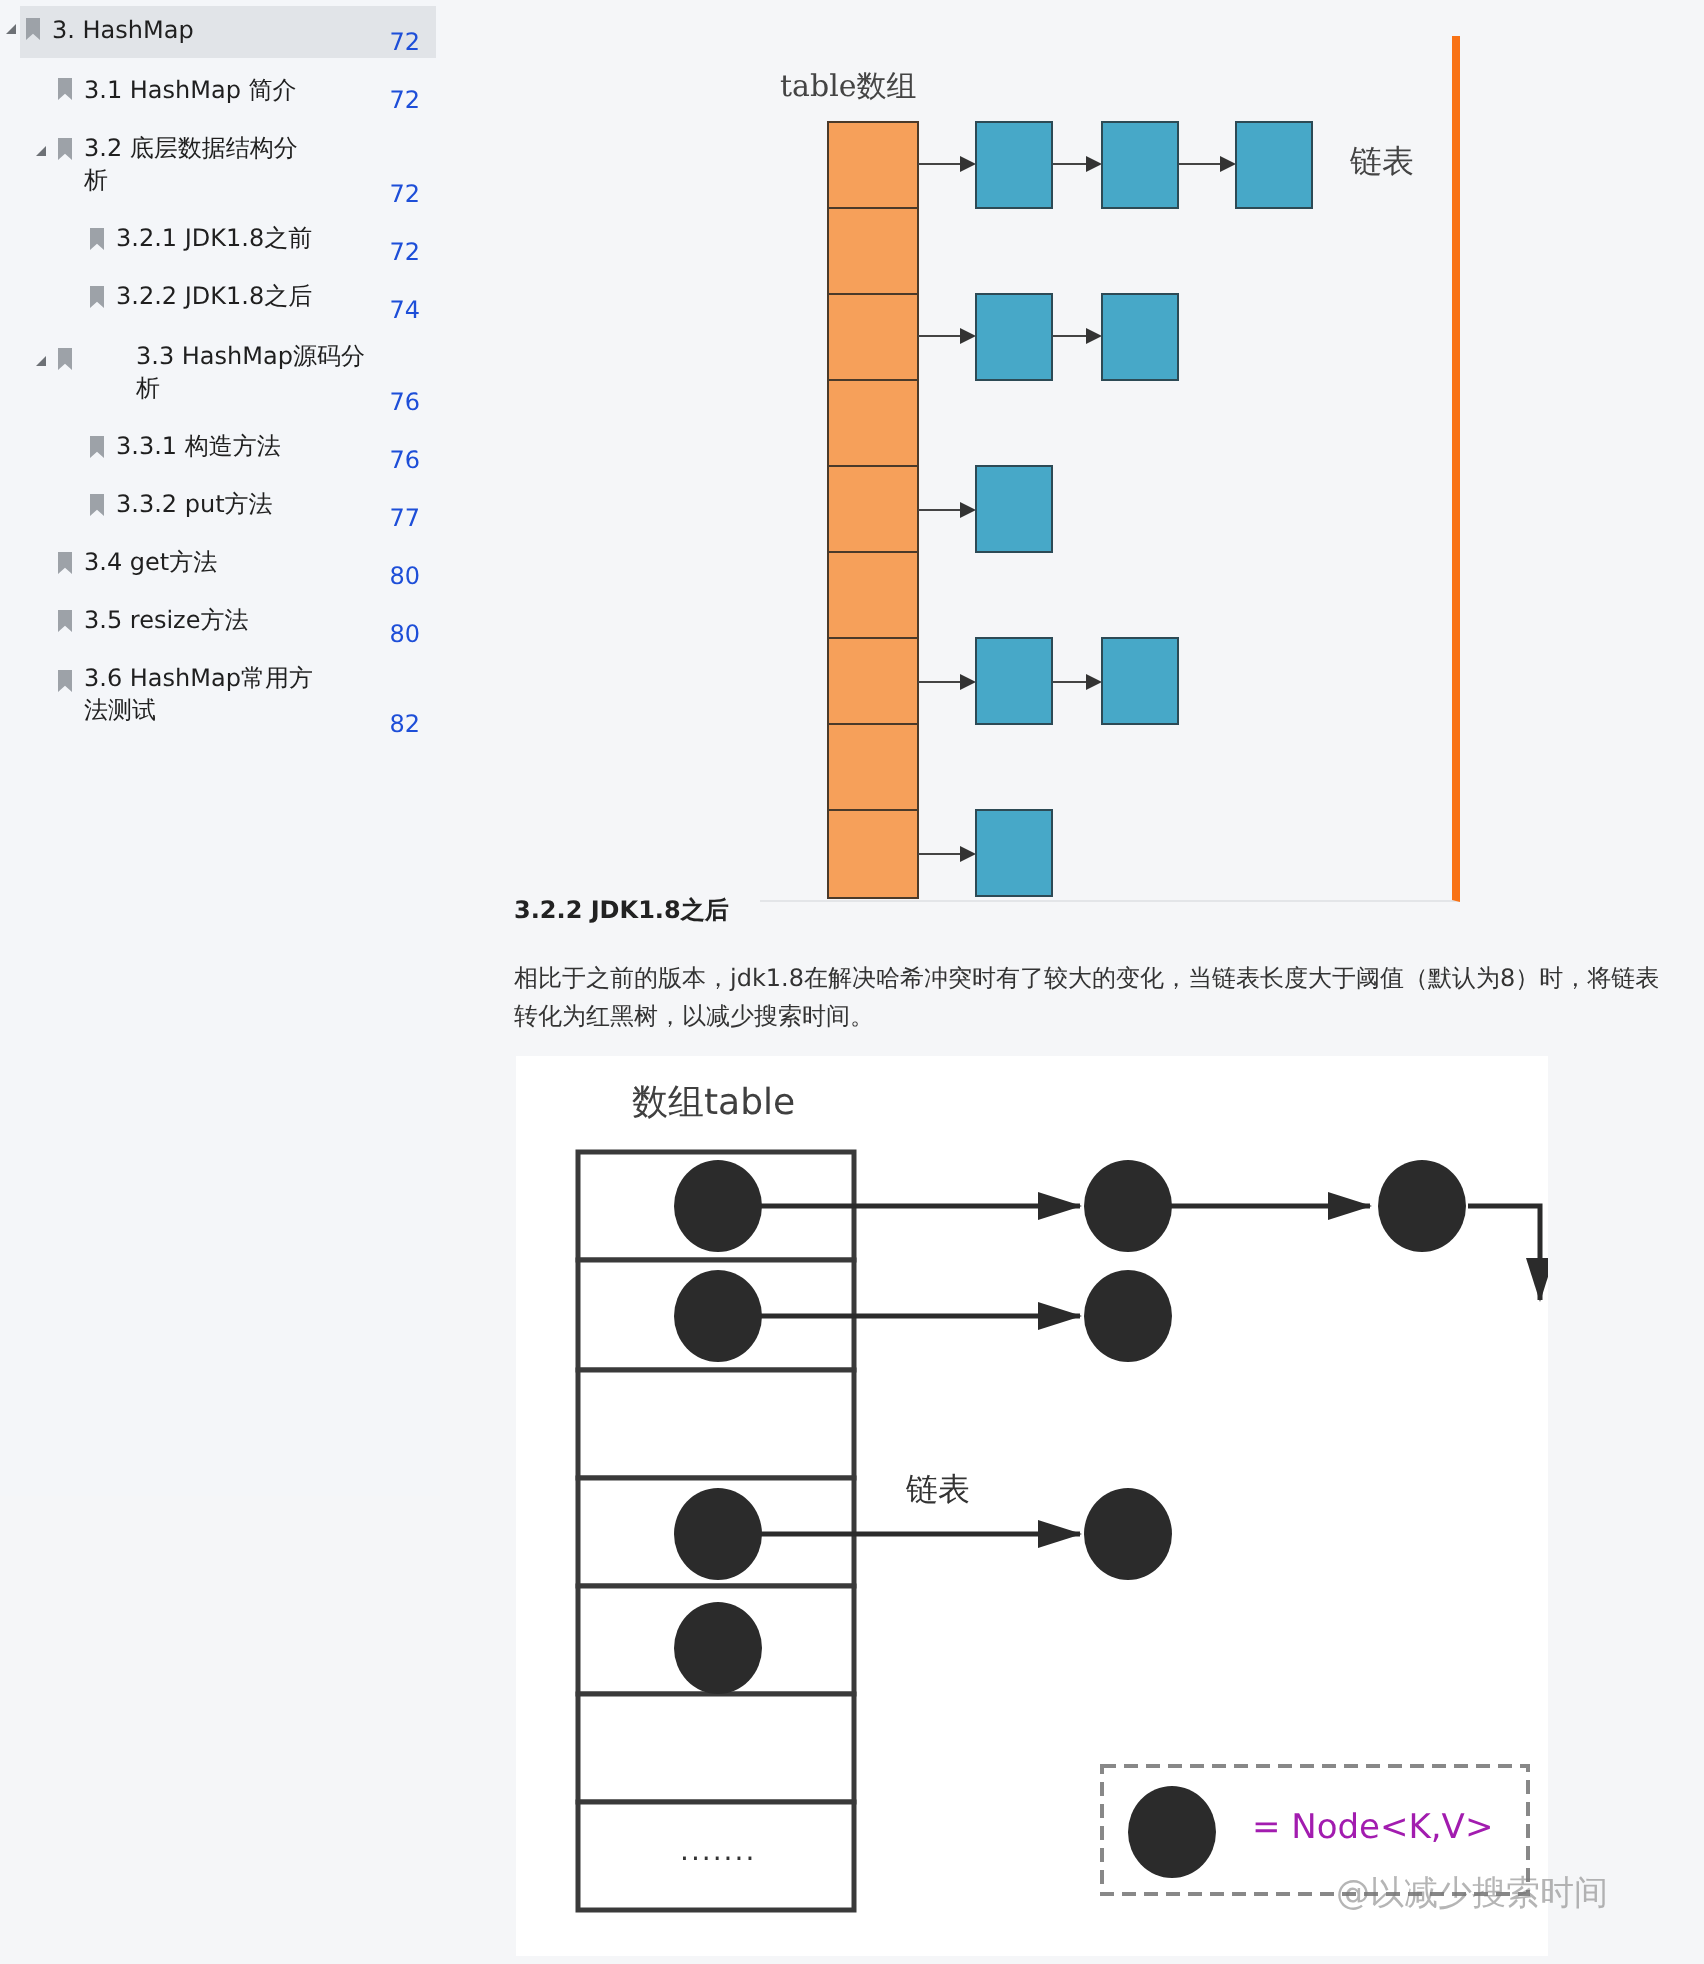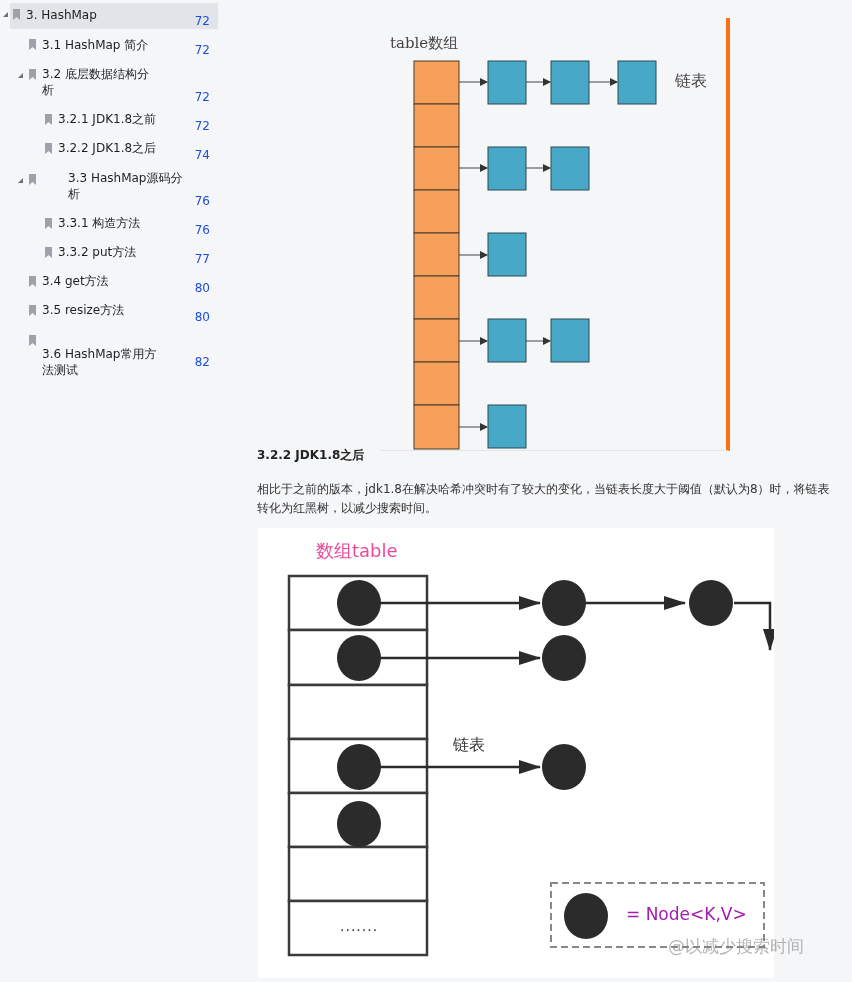--- a/index.html
+++ b/index.html
@@ -55,21 +55,21 @@
   .section-para {
     position: absolute; left: 257px; top: 480px; width: 580px;
     font-size: 12px; line-height: 19px; color: #333;
   }
 
   .diagram2 {
     position: absolute; left: 258px; top: 528px; width: 516px; height: 450px;
     background: #ffffff;
   }
   .d2-title {
-    position: absolute; left: 58px; top: 11px; font-size: 18px; color: #ec4899;
+    position: absolute; left: 58px; top: 11px; font-size: 18px; color: #404040;
   }
   .d2-chain-label {
     position: absolute; left: 195px; top: 207px; font-size: 16px; color: #333;
   }
   .d2-tree-note {
     position: absolute; left: 440px; top: 138px; width: 150px;
     font-size: 15px; line-height: 21px; color: #333; text-align: center;
   }
   .d2-legend-text {
     position: absolute; left: 368px; top: 376px; font-size: 17px; color: #a21caf;
@@ -143,21 +143,21 @@
   </div>
 
   <div class="toc-item" style="top:301px;height:26px;">
     <span class="toc-bookmark" style="left:19px;top:4px;"></span>
     <span class="toc-label" style="left:32px;top:1px;">3.5 resize方法</span>
     <span class="toc-page" style="top:8px;">80</span>
   </div>
 
   <div class="toc-item" style="top:330px;height:40px;">
     <span class="toc-bookmark" style="left:19px;top:5px;"></span>
-    <span class="toc-label" style="left:32px;top:16px;">3.6 HashMap常用方
+    <span class="toc-label" style="left:32px;top:1px;">3.6 HashMap常用方
 法测试</span>
     <span class="toc-page" style="top:24px;">82</span>
   </div>
 </div>
 
 <div class="diagram1">
   <span class="d1-title">table数组</span>
   <span class="d1-linked-label">链表</span>
   <svg width="346" height="432" style="position:absolute;left:0;top:0;">
     <defs>

